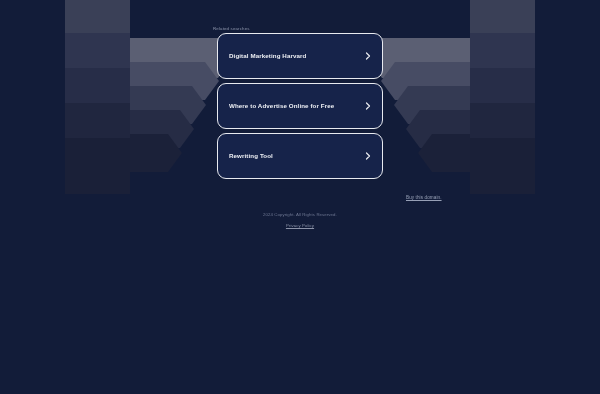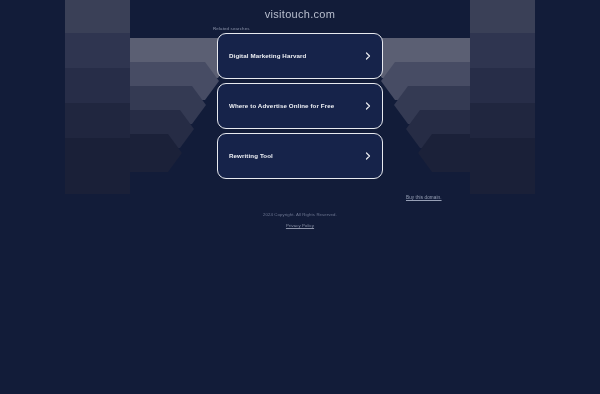--- a/index.html
+++ b/index.html
@@ -178,21 +178,20 @@
       <polygon points="470,38 382,38 368,58 382,78 470,78" fill="#5b5f73"></polygon>
       <polygon points="470,62 395,62 381,81 395,100 470,100" fill="#474c64"></polygon>
       <polygon points="470,86 408,86 394,105 408,124 470,124" fill="#343a53"></polygon>
       <polygon points="470,110 420,110 406,129 420,148 470,148" fill="#262c45"></polygon>
       <polygon points="470,134 432,134 418,153 432,172 470,172" fill="#1b2139"></polygon>
     </g>
   </svg>
 
   <div id="content">
 
-    <div class="site-title">visitouch.com</div>
 
     <div class="related-label">Related searches</div>
 
     <div class="cards">
 
       <div class="card">
         <span class="card-label">Digital Marketing Harvard</span>
         <span class="card-chevron">
           <svg viewBox="0 0 16 16" fill="none" stroke="currentColor" stroke-width="2.4" stroke-linecap="round" stroke-linejoin="round">
             <polyline points="5,2 11,8 5,14"></polyline>

